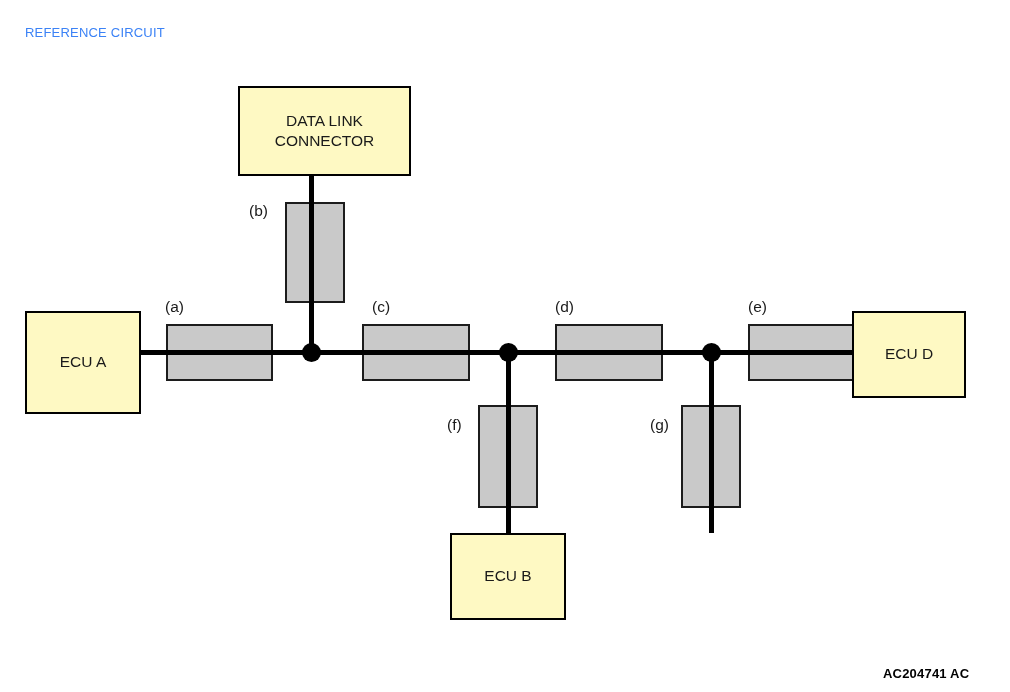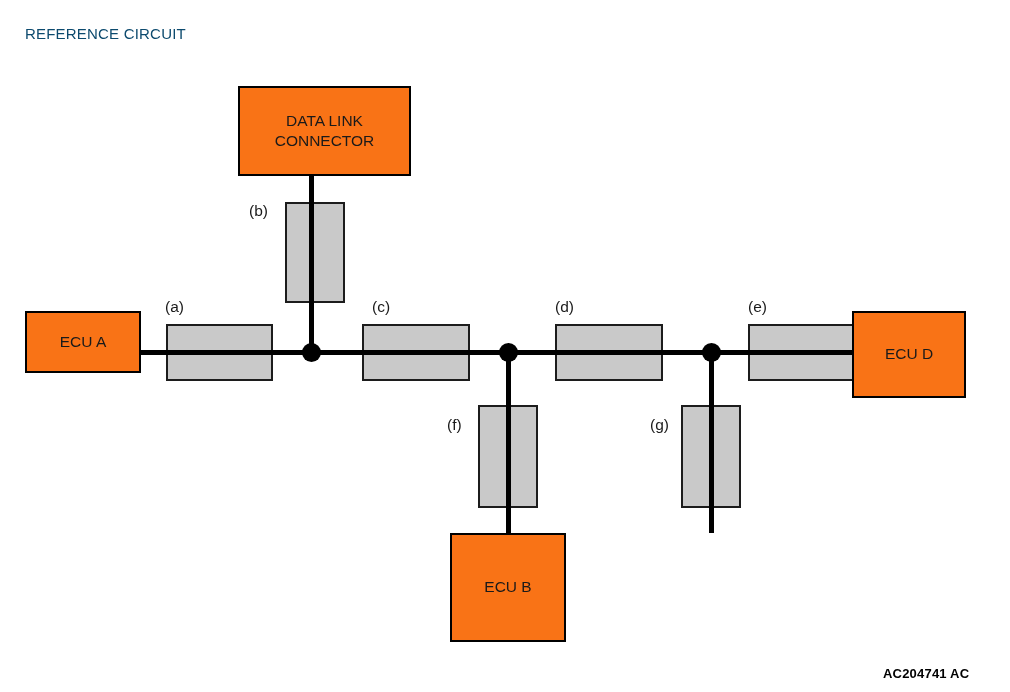--- a/index.html
+++ b/index.html
@@ -19,40 +19,40 @@
     position: absolute;
     left: 0;
     top: 0;
     width: 1010px;
     height: 692px;
   }
   .title-text {
     position: absolute;
     left: 25px;
     top: 25px;
-    font-size: 15px;
+    font-size: 13px;
     letter-spacing: 0.2px;
-    color: #0c4a6e;
+    color: #3b82f6;
     white-space: nowrap;
   }
   .doc-code {
     position: absolute;
     left: 883px;
     top: 666px;
     font-size: 13px;
     font-weight: bold;
     letter-spacing: 0.2px;
     color: #000000;
     white-space: nowrap;
   }
   
   .node-box {
     position: absolute;
     box-sizing: border-box;
-    background: #f97316;
+    background: #fef9c3;
     border: 2.4px solid #000000;
     display: flex;
     align-items: center;
     justify-content: center;
     text-align: center;
     z-index: 4;
   }
   .node-box .node-label {
     font-size: 15.5px;
     line-height: 1.32;
@@ -127,29 +127,29 @@
 
   <div class="junction-dot" style="left:302px; top:342.5px;"></div>
   <div class="junction-dot" style="left:499px; top:342.5px;"></div>
   <div class="junction-dot" style="left:702px; top:342.5px;"></div>
 
   <div class="node-box" style="left:238px; top:86px; width:173px; height:90px;">
     <span class="node-label">DATA LINK
 CONNECTOR</span>
   </div>
 
-  <div class="node-box" style="left:25px; top:311px; width:116px; height:62px;">
+  <div class="node-box" style="left:25px; top:311px; width:116px; height:103px;">
     <span class="node-label">ECU A</span>
   </div>
 
   <div class="node-box" style="left:852px; top:311px; width:114px; height:87px;text-align:right;">
     <span class="node-label">ECU D</span>
   </div>
 
-  <div class="node-box" style="left:450px; top:533px; width:116px; height:109px;text-align:right;">
+  <div class="node-box" style="left:450px; top:533px; width:116px; height:87px;text-align:right;">
     <span class="node-label">ECU B</span>
   </div>
 
 
   <div class="ref-label" style="left:165px; top:298px;">(a)</div>
 
   <div class="ref-label" style="left:249px; top:202px;">(b)</div>
 
   <div class="ref-label" style="left:372px; top:298px;">(c)</div>
 

